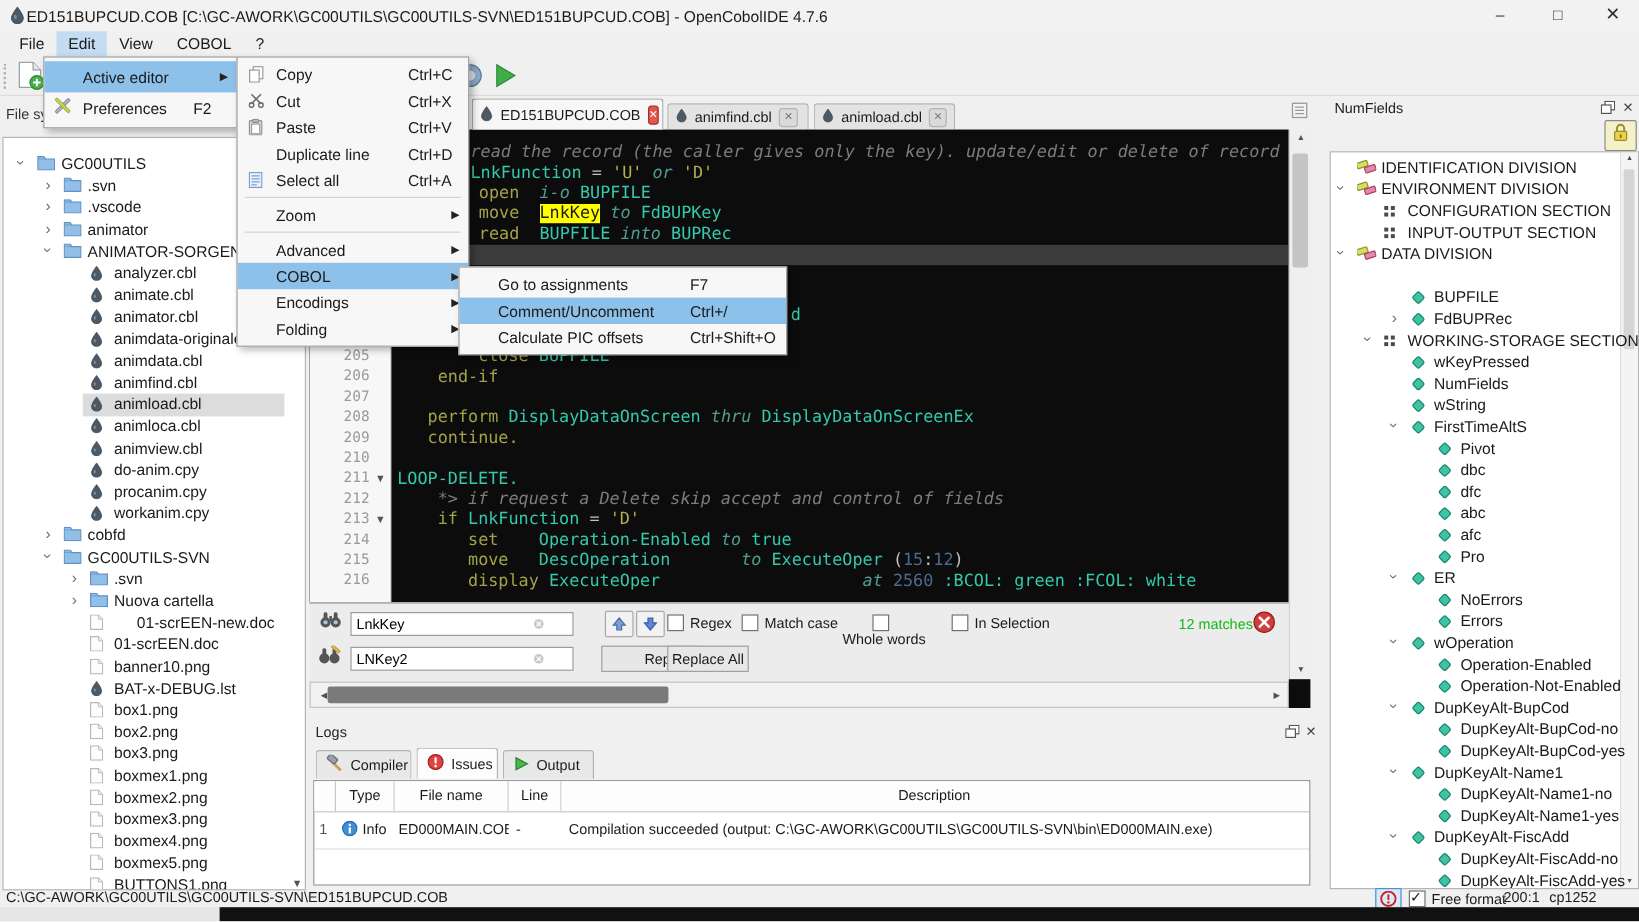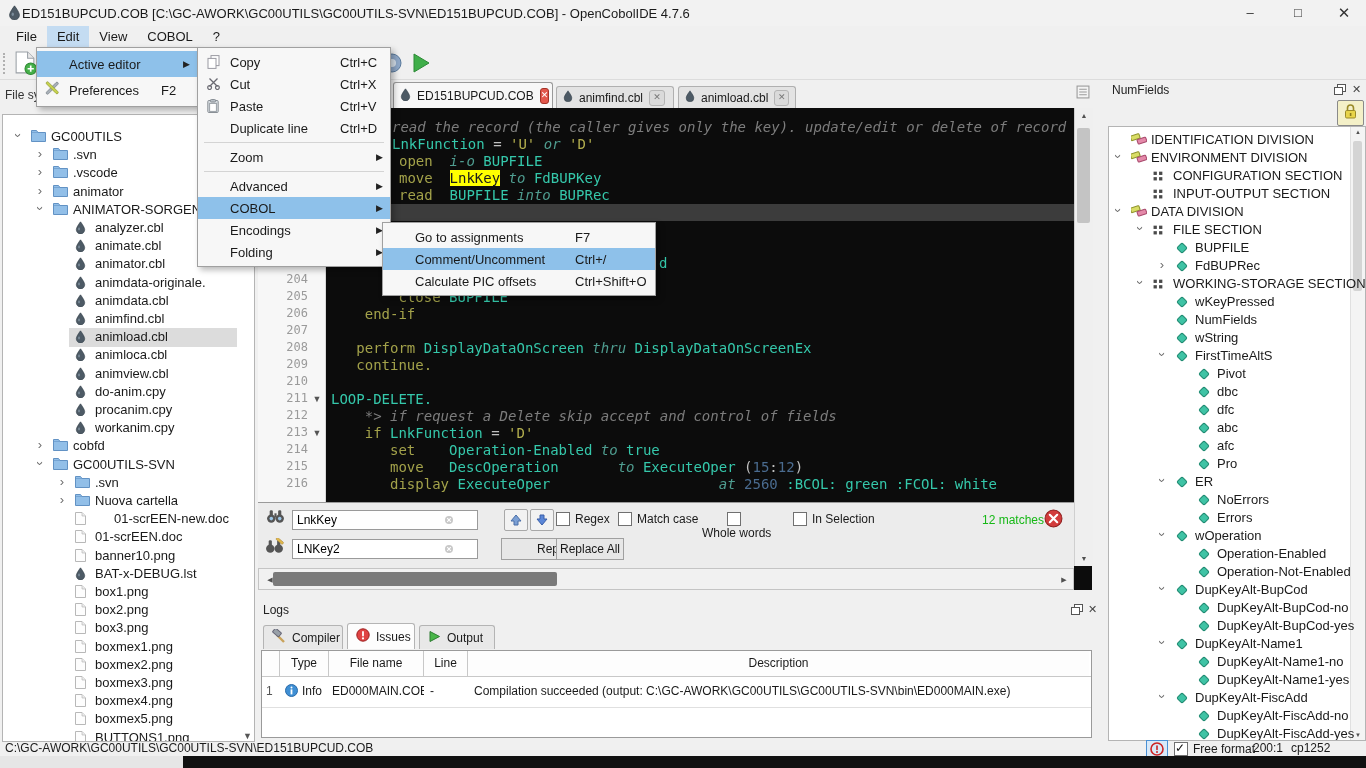--- a/index.html
+++ b/index.html
@@ -658,32 +658,20 @@
       <div class="trow" style="top: 76px; padding-left: 25px;">
         <span class="chev open" style="left: 3px;">›</span>
         <span class="ticn" style="left: 22px;"><svg width="16" height="13" viewBox="0 0 15 12">
             <g transform="rotate(-18 7 6)">
               <rect x="0.5" y="0.8" width="8.5" height="4.4" rx="0.8" fill="#d9dd66" stroke="#90942e"></rect>
               <rect x="5.5" y="5.8" width="8.5" height="4.4" rx="0.8" fill="#e489a9" stroke="#a8496c"></rect>
             </g>
           </svg></span>
         <span class="lbl" style="left: 42px;">DATA DIVISION</span>
       </div>
-      <div class="trow" style="top: 94px;">
-        <span class="chev open" style="left: 25px;">›</span>
-        <span class="ticn" style="left: 44px;"><svg width="11" height="11" viewBox="0 0 10 10">
-            <g fill="#4a4a4a">
-              <rect x="0.5" y="1.5" width="3" height="3"></rect>
-              <rect x="5.5" y="1.5" width="3" height="3"></rect>
-              <rect x="0.5" y="6.5" width="3" height="3"></rect>
-              <rect x="5.5" y="6.5" width="3" height="3"></rect>
-            </g>
-          </svg></span>
-        <span class="lbl" style="left: 64px;">FILE SECTION</span>
-      </div>
       <div class="trow" style="top: 112px;">
         <span class="ticn" style="left: 66px;"><svg width="14" height="14" viewBox="0 0 13 13">
             <rect x="3.1" y="3.1" width="6.8" height="6.8" rx="1.4" transform="rotate(45 6.5 6.5)" fill="#3fc3a5" stroke="#1e8a71"></rect>
           </svg></span>
         <span class="lbl" style="left: 86px;">BUPFILE</span>
       </div>
       <div class="trow" style="top: 130px;">
         <span class="chev" style="left: 47px;">›</span>
         <span class="ticn" style="left: 66px;"><svg width="14" height="14" viewBox="0 0 13 13">
             <rect x="3.1" y="3.1" width="6.8" height="6.8" rx="1.4" transform="rotate(45 6.5 6.5)" fill="#3fc3a5" stroke="#1e8a71"></rect>
@@ -918,20 +906,28 @@
             <rect x="3.5" y="0.5" width="5" height="2.5" rx="0.8" fill="#b8bfc6" stroke="#8a9096"></rect>
             <rect x="2.6" y="4.4" width="6.8" height="8" fill="#fff" stroke="#9aa0a6"></rect>
           </svg></span>
       <span>Paste</span>
       <span class="sc" style="left:142px;">Ctrl+V</span>
     </div>
     <div class="mi" style="height:22px;">
       <span>Duplicate line</span>
       <span class="sc" style="left:142px;">Ctrl+D</span>
     </div>
+    <div class="mi" style="height:22px;">
+      <span class="ic"><svg width="12" height="14" viewBox="0 0 12 14">
+            <rect x="0.8" y="0.8" width="10.4" height="12.4" fill="#eaf2fb" stroke="#7a9cc6"></rect>
+            <path d="M2.5 3.5H9.5M2.5 6H9.5M2.5 8.5H9.5M2.5 11H7" stroke="#7aa2d4" stroke-width="1"></path>
+          </svg></span>
+      <span>Select all</span>
+      <span class="sc" style="left:142px;">Ctrl+A</span>
+    </div>
     <div class="msep"></div>
     <div class="mi" style="height:22px;">
       <span>Zoom</span>
       <span class="arr">▶</span>
     </div>
     <div class="msep"></div>
     <div class="mi" style="height:22px;">
       <span>Advanced</span>
       <span class="arr">▶</span>
     </div>

